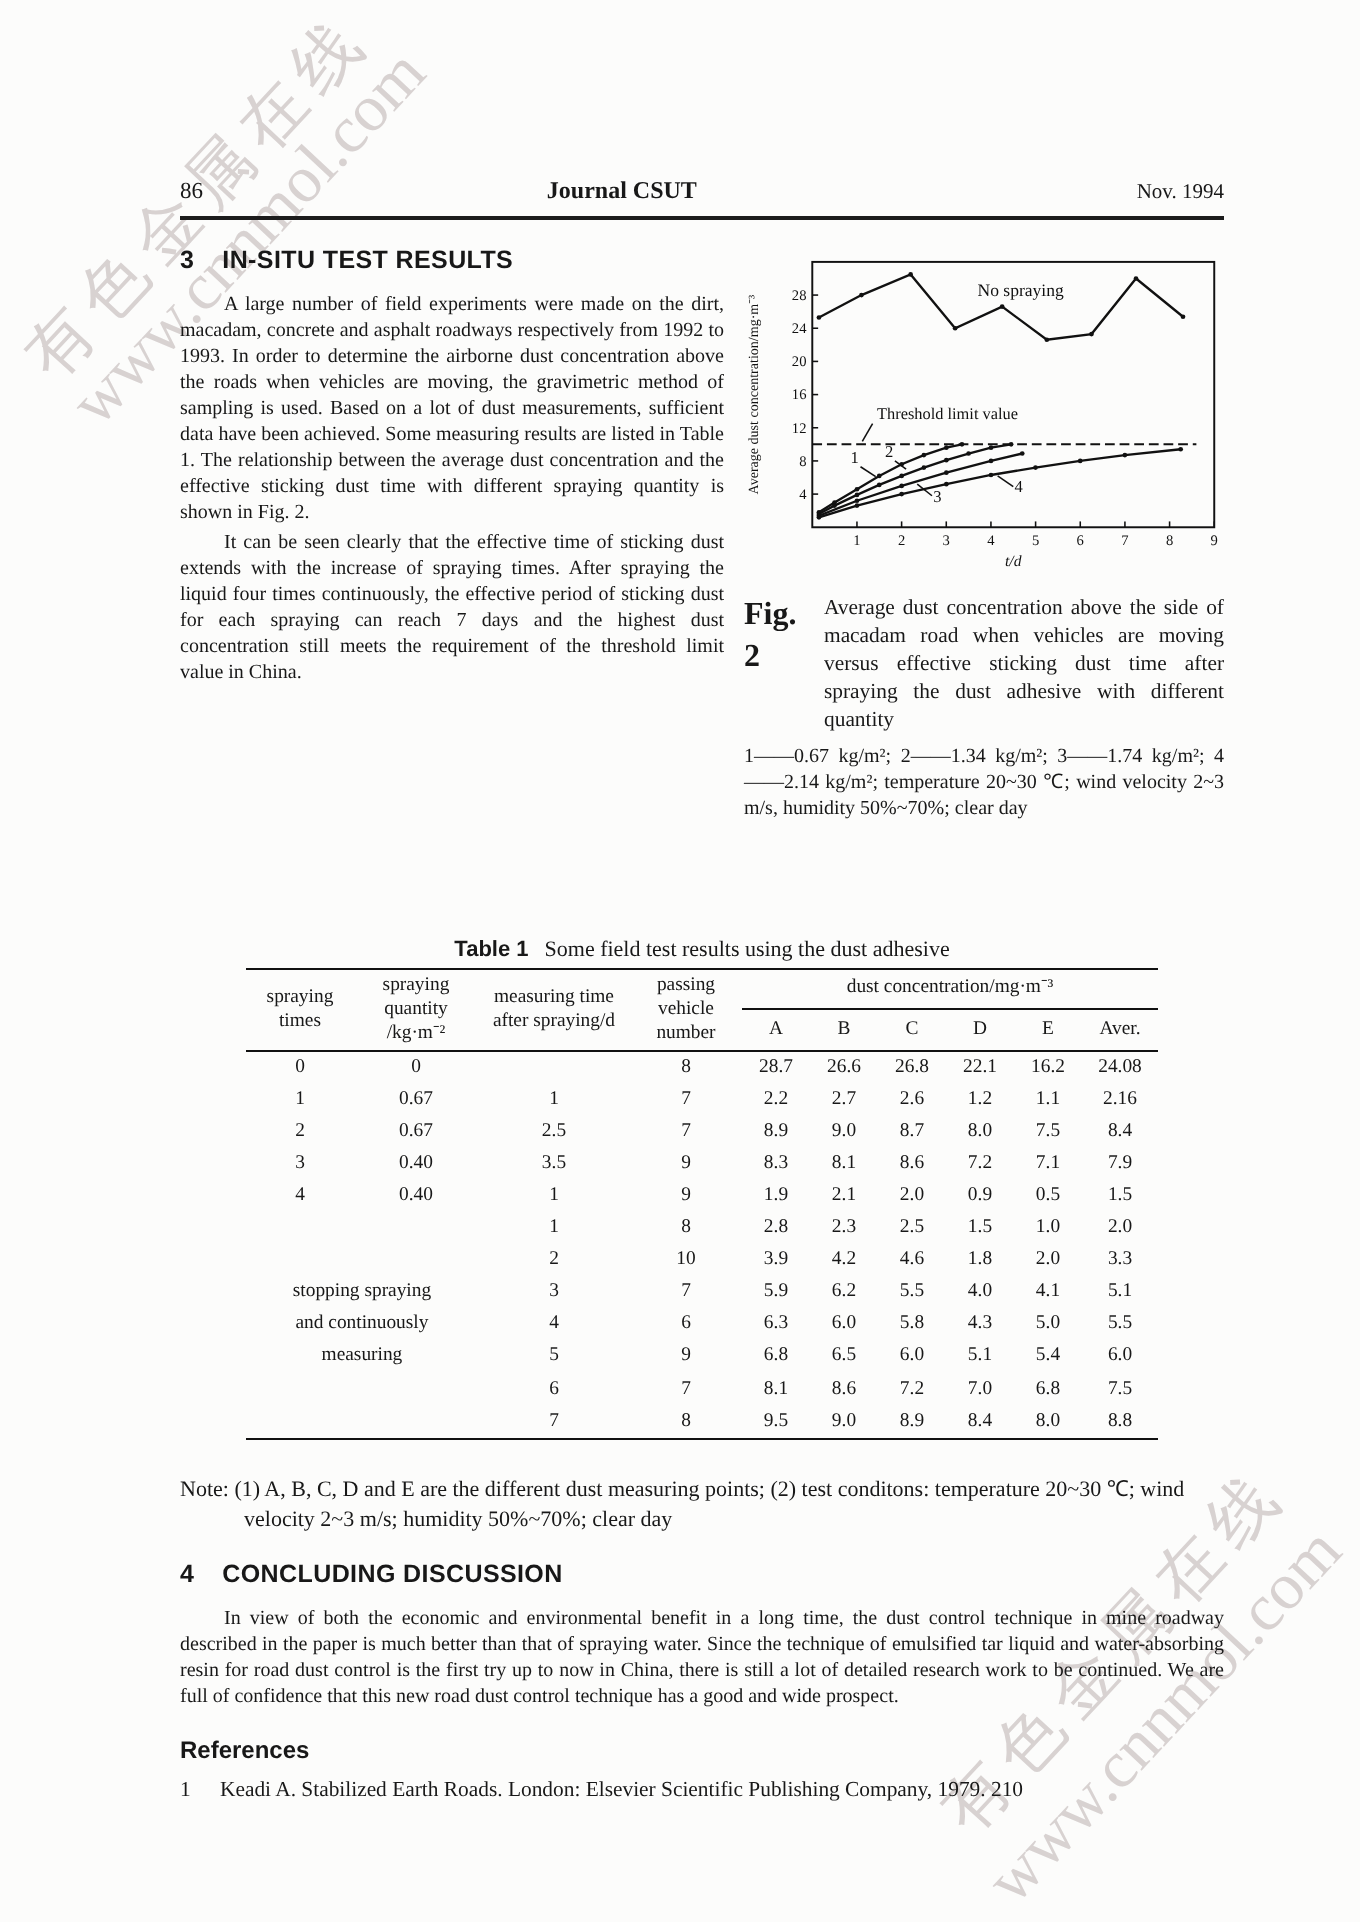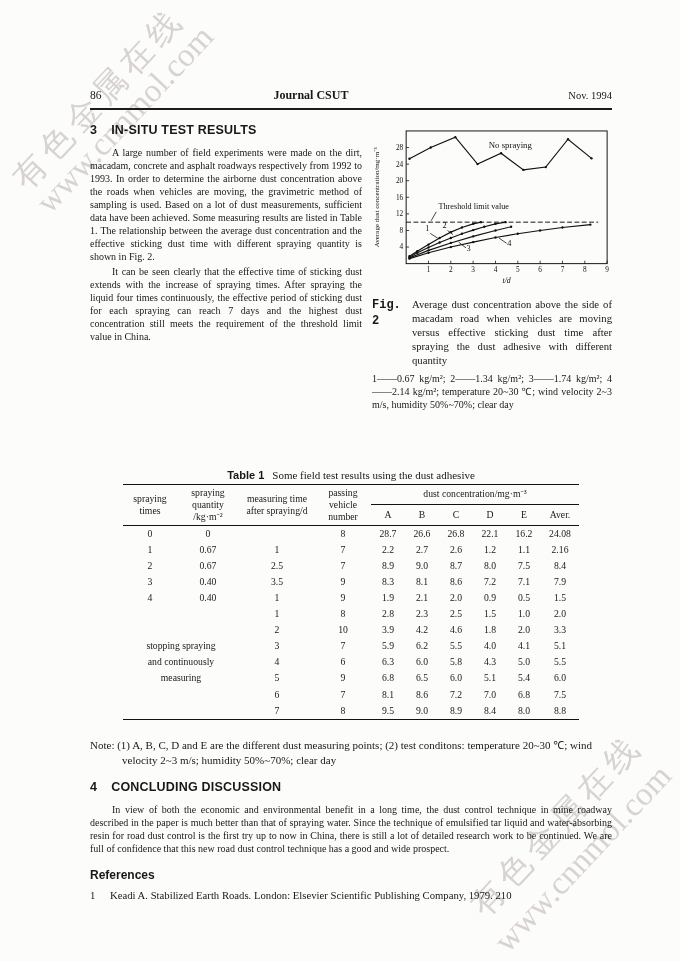--- a/index.html
+++ b/index.html
@@ -24,22 +24,22 @@
   h2.section .num{margin-right:14px;}
 
   p.body{font-size:10px;line-height:1.3;text-align:justify;
     text-indent:2.2em;margin:0 0 2px 0;}
 
   
   .figure{float:right;width:240px;margin:2px 0 4px 10px;}
   .figure svg{display:block;width:240px;height:168px;}
   svg text{font-family:"Liberation Serif",serif;fill:#111;}
   .figcaption{display:flex;font-size:10.7px;line-height:1.3;margin-top:5px;}
-  .figcaption .lab{font-family:Liberation Mono, monospace;font-weight:bold;
-    flex:none;width:36px;font-size:12px;}
+  .figcaption .lab{font-family:Liberation Serif, serif;font-weight:bold;
+    flex:none;width:36px;font-size:16px;}
   .figcaption .txt{flex:1;text-align:justify;padding-left:4px;}
   .figlegend{font-size:10px;line-height:1.3;text-align:justify;margin-top:4px;}
 
   
   .tablewrap{clear:both;padding-top:6px;}
   .tabletitle{text-align:center;font-size:11px;margin-bottom:3px;margin-top:48px;}
   .tabletitle .lab{font-family:"Liberation Sans",sans-serif;font-weight:bold;margin-right:8px;}
   table.results{border-collapse:collapse;table-layout:fixed;width:456px;margin:0 auto;
     font-size:9.7px;border-top:1.6px solid #111;border-bottom:1.6px solid #111;}
   table.results th{font-weight:normal;padding:2px 1px;line-height:1.25;text-align:center;

